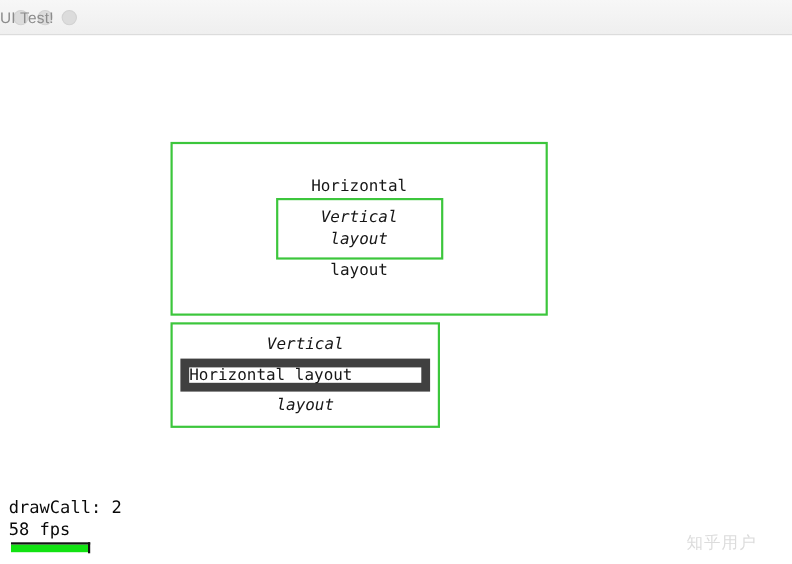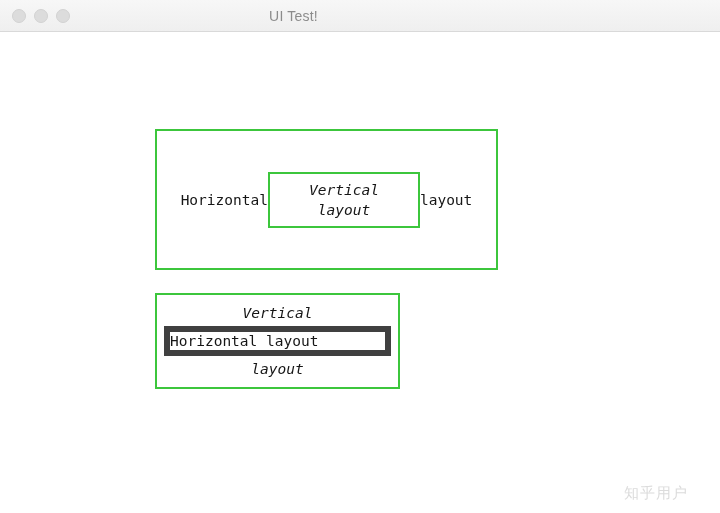--- a/index.html
+++ b/index.html
@@ -40,21 +40,21 @@
     background: #dcdcdc;
     border: 1px solid #d2d2d2;
     box-sizing: border-box;
   }
   #window-title {
     position: absolute;
     left: 0; top: 0;
     width: 587px;
     height: 32px;
     line-height: 32px;
-    text-align: center;
+    text-align: left;
     font-size: 14px;
     color: #8c8c8c;
     letter-spacing: 0.2px;
     user-select: none;
   }
 
   
   #canvas {
     position: absolute;
     left: 0; top: 33px;
@@ -68,23 +68,23 @@
     position: absolute;
     border: 2px solid #3cc63c;
     box-sizing: border-box;
     background: transparent;
   }
 
   #horizontal-layout-box {
     left: 155px;
     top: 96px;
     width: 343px;
-    height: 141px;
-    display: flex;
-    flex-direction: row;
+    height: 158px;
+    display: flex;
+    flex-direction: column;
     align-items: center;
     justify-content: center;
   }
   #vertical-layout-box-inner {
     position: relative;
     width: 152px;
     height: 56px;
     border: 2px solid #3cc63c;
     box-sizing: border-box;
     display: flex;
@@ -100,21 +100,21 @@
     height: 96px;
     display: flex;
     flex-direction: column;
     align-items: center;
     justify-content: center;
   }
   #horizontal-layout-box-inner {
     position: relative;
     width: 227px;
     height: 30px;
-    border: 6px solid #404040;
+    border: 8px solid #404040;
     box-sizing: border-box;
     display: flex;
     flex-direction: row;
     align-items: center;
     justify-content: flex-start;
     margin: 3px 0 3px 0;
   }
 
   .mono-label {
     font-family: "DejaVu Sans Mono", "Liberation Mono", monospace;
@@ -212,16 +212,25 @@
   <div id="vertical-layout-box" class="lay-box">
     <span class="mono-label center">Vertical</span>
 
     <div id="horizontal-layout-box-inner">
       <span class="mono-label">Horizontal layout</span>
     </div>
 
     <span class="mono-label center">layout</span>
   </div>
 
+  <div id="stats">
+    <div id="drawcall-text">drawCall: 2</div>
+    <div id="fps-text">58 fps</div>
+    <div id="fps-bar-wrap">
+      <div id="fps-bar-fill"></div>
+      <div id="fps-bar-top-edge"></div>
+      <div id="fps-bar-right-edge"></div>
+    </div>
+  </div>
 
   <div id="watermark">知乎用户</div>
 
 </div>
 
 </body></html>

